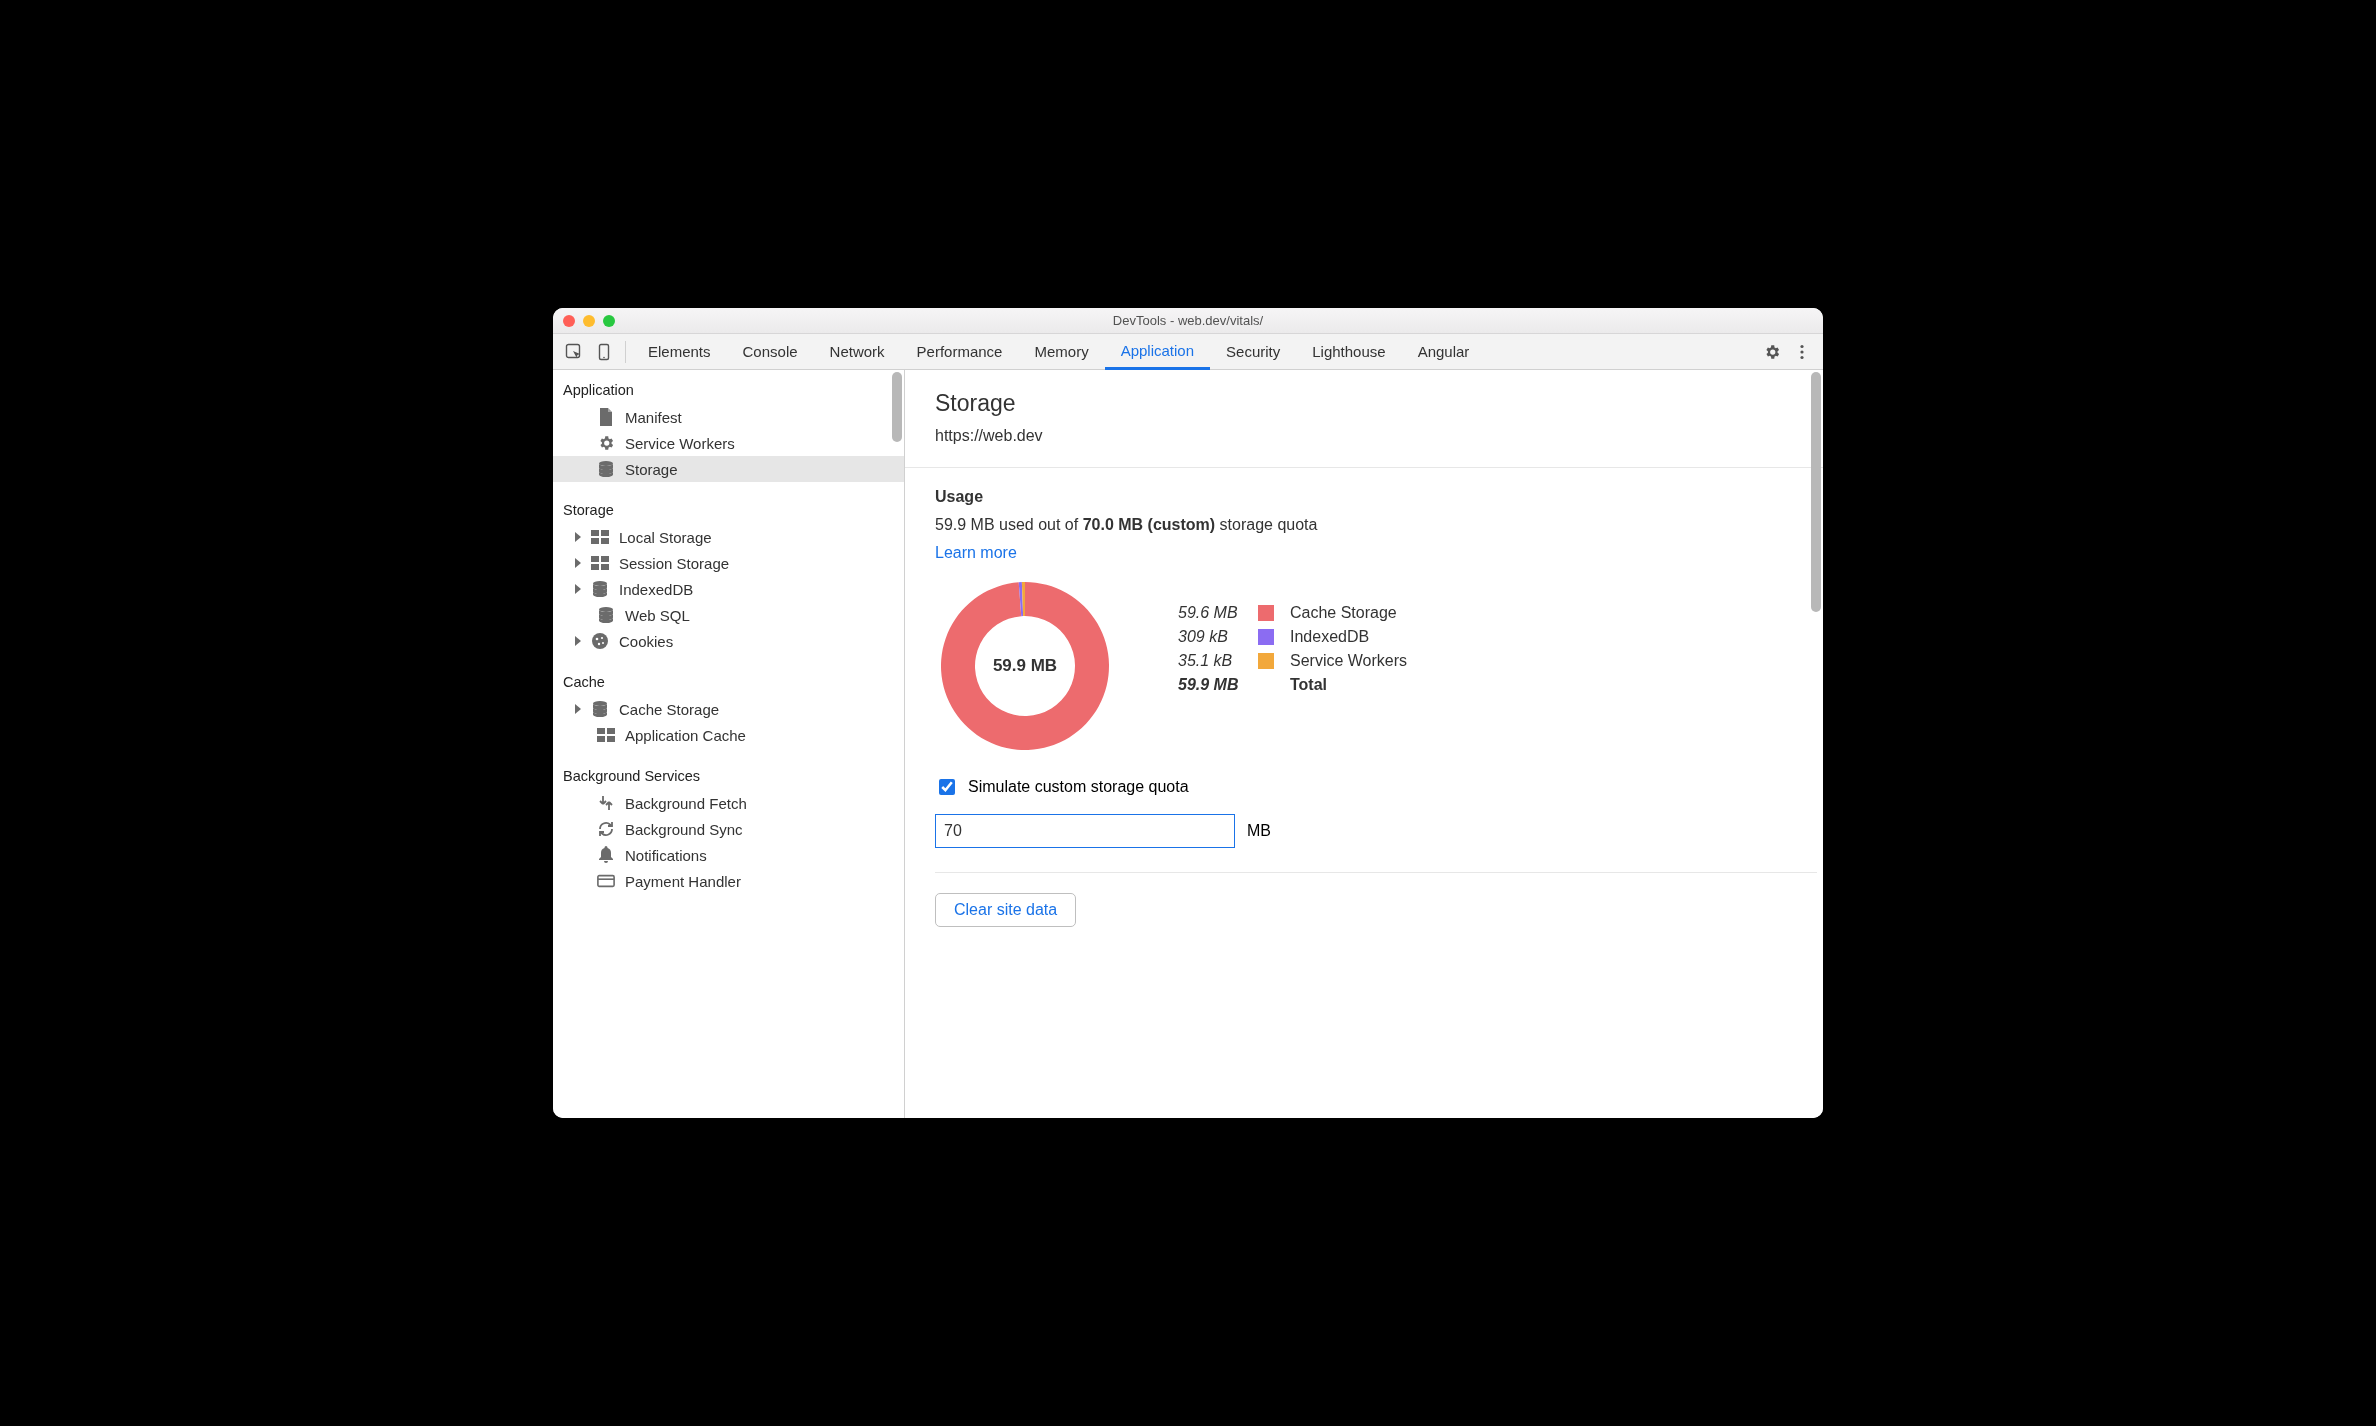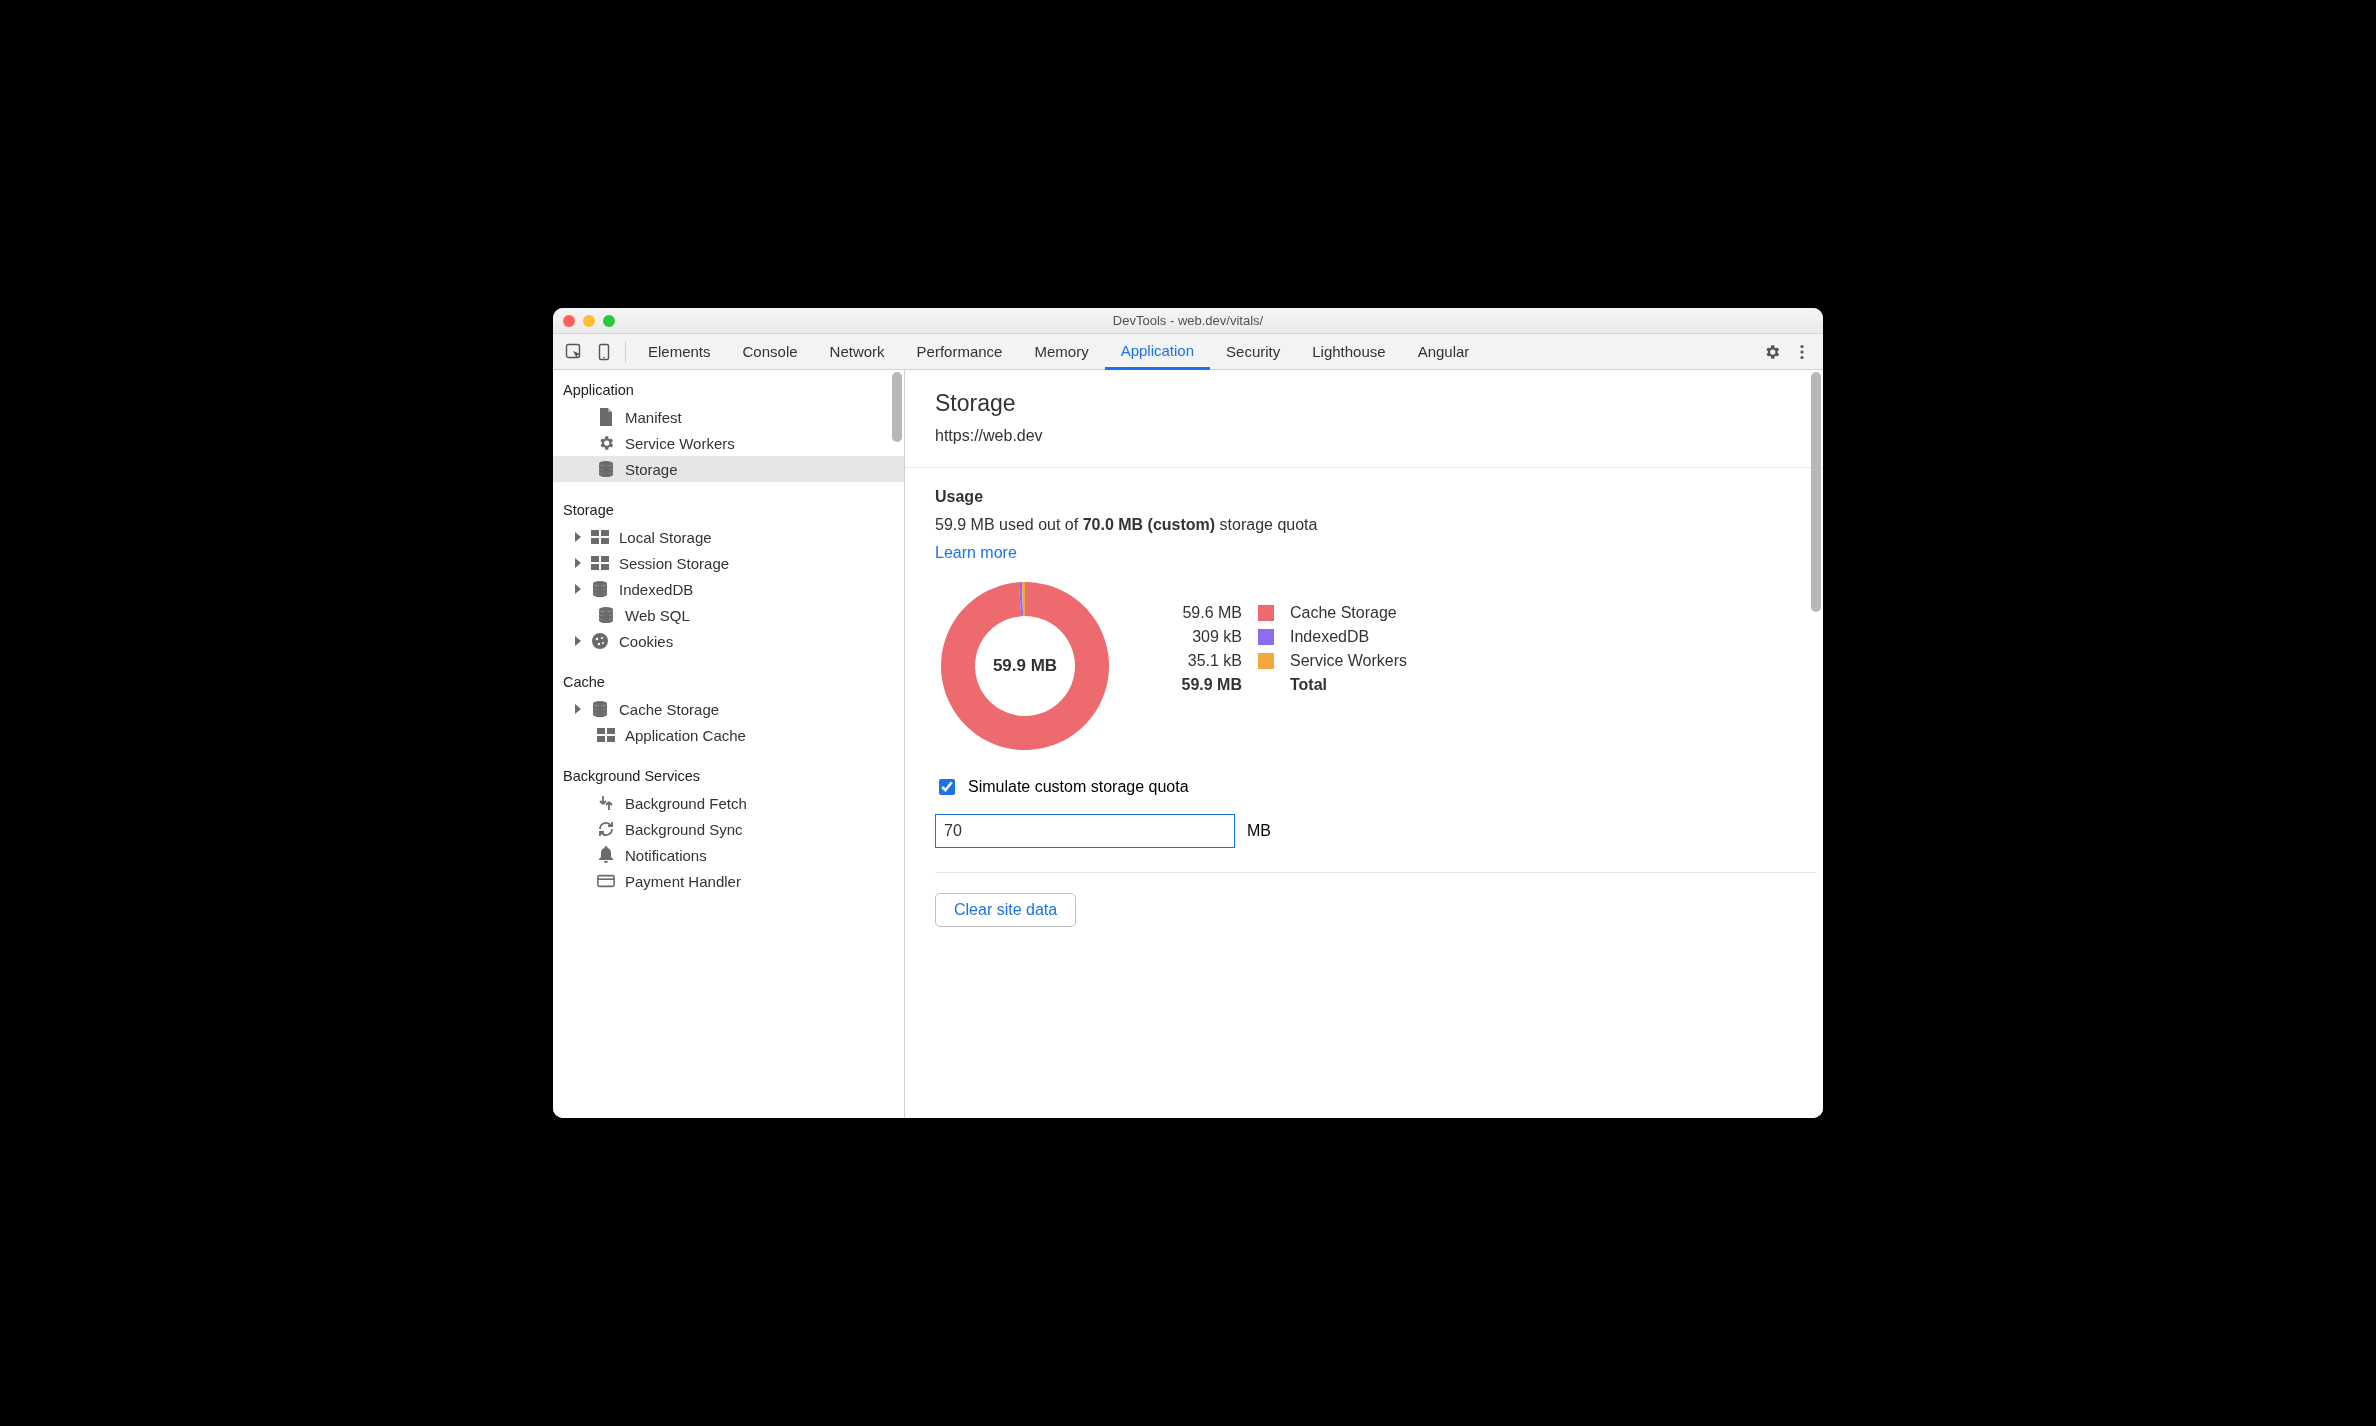--- a/index.html
+++ b/index.html
@@ -63,21 +63,21 @@
   .chart-row { display:flex; align-items:flex-start; gap:55px; }
   .donut { width:180px; height:180px; position:relative;}
   .donut svg { transform:rotate(-90deg); }
   .donut-label {
     position:absolute; inset:0; display:flex; align-items:center; justify-content:center;
     font-weight:700; font-size:17px; color:#333;
   }
   .legend { display:table; border-spacing:0 6px; font-size:16px; color:#333; margin-top:22px;}
   .legend-row { display:table-row; }
   .legend-cell { display:table-cell; vertical-align:middle; padding:0 8px; }
-  .legend-val { text-align:right; width:80px;}
+  .legend-val { text-align:left; width:80px;font-style:italic;}
   .swatch { width:16px; height:16px; }
   .legend-total .legend-cell { font-weight:700; }
   .sim-row { display:flex; align-items:center; gap:10px; margin-top:20px;}
   .chk { width:16px; height:16px; accent-color:#1a73e8; }
   .quota-input-row { display:flex; align-items:center; gap:12px; margin-top:16px;}
   .quota-input {
     width:300px; height:34px; border:1px solid #1a73e8; outline:none;
     padding:0 8px; font-size:16px; color:#333;
   }
   .footer { padding:20px 0; border-top:1px solid #e7e7e7; }

